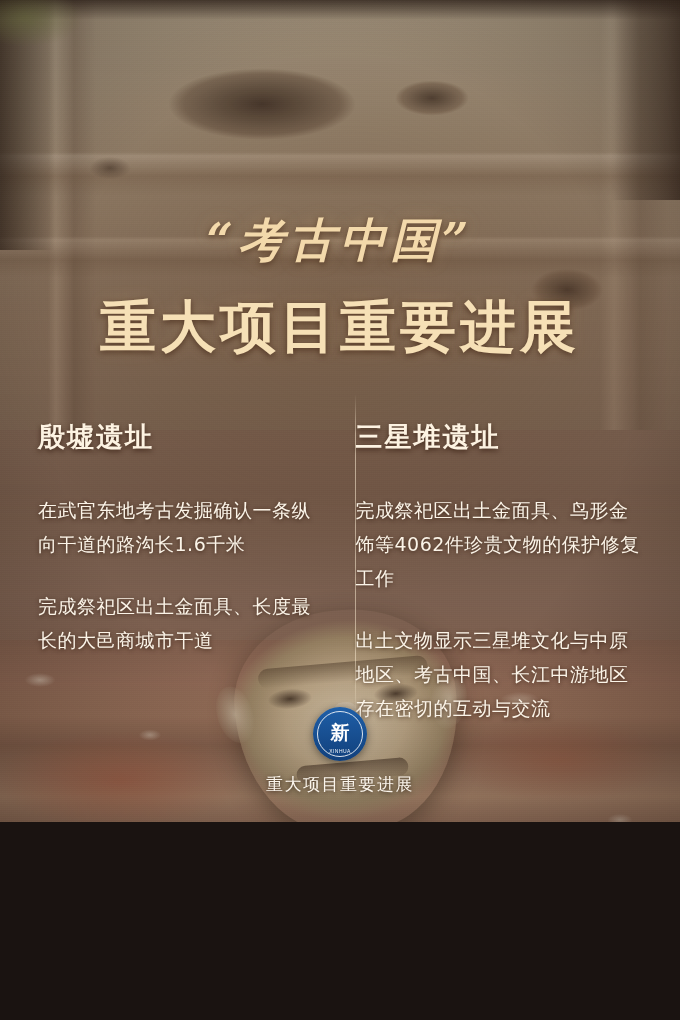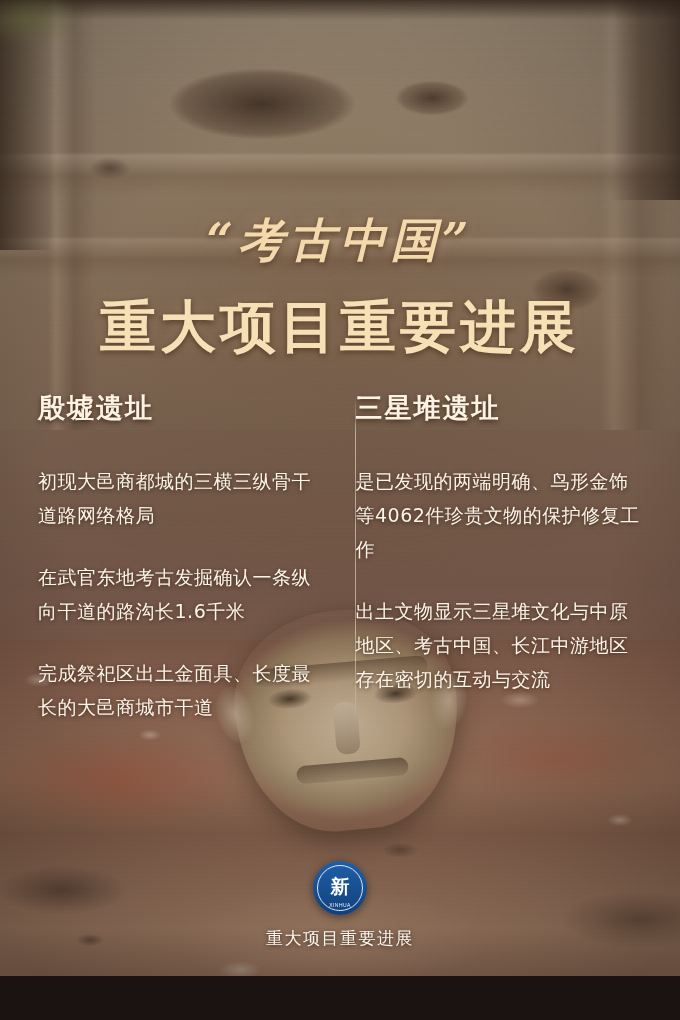--- a/index.html
+++ b/index.html
@@ -9,21 +9,21 @@
   }
   body {
     width: 680px;
     height: 1020px;
     overflow: hidden;
     font-family: "Liberation Sans", sans-serif;
   }
   .poster {
     position: relative;
     width: 680px;
-    height: 976px;
+    height: 822px;
     overflow: hidden;
     background: #8a6a55;
   }
 
   
   .bg-base {
     position: absolute;
     inset: 0;
     background:
       linear-gradient(180deg,
@@ -210,20 +210,21 @@
 
   .columns {
     position: absolute;
     left: 38px; right: 34px; top: 390px;
     display: flex;
     gap: 0;
   }
   .col {
     flex: 1 1 0;
     min-width: 0;
+    margin-top: 29px;
   }
   .col.left { padding-right: 26px; }
   .col.right { }
   .divider {
     width: 1px;
     align-self: stretch;
     background: linear-gradient(180deg, rgba(255,240,214,0) 0%, rgba(255,240,214,.55) 12%,
       rgba(255,240,214,.5) 80%, rgba(255,240,214,0) 100%);
     margin: 4px 0 0 0;
   }
@@ -328,30 +329,29 @@
 
     <div class="title-block">
       <div class="title-main">“考古中国”</div>
       <div class="title-sub">重大项目重要进展</div>
     </div>
 
     <div class="columns">
 
       <div class="col left">
         <div class="col-head">殷墟遗址</div>
-        <div class="para">初现大邑商都城的三横三纵骨干道路网络格局</div>
         <div class="para">在武官东地考古发掘确认一条纵向干道的路沟长1.6千米</div>
         <div class="para">完成祭祀区出土金面具、长度最长的大邑商城市干道</div>
       </div>
 
       <div class="divider"></div>
 
       <div class="col right">
         <div class="col-head">三星堆遗址</div>
-        <div class="para">是已发现的两端明确、鸟形金饰等4062件珍贵文物的保护修复工作</div>
+        <div class="para">完成祭祀区出土金面具、鸟形金饰等4062件珍贵文物的保护修复工作</div>
         <div class="para">出土文物显示三星堆文化与中原地区、考古中国、长江中游地区存在密切的互动与交流</div>
       </div>
 
     </div>
 
     <div class="footer">
       <div class="logo">
         <div class="logo-inner"></div>
         <div class="logo-glyph">新</div>
         <div class="logo-band">XINHUA</div>

